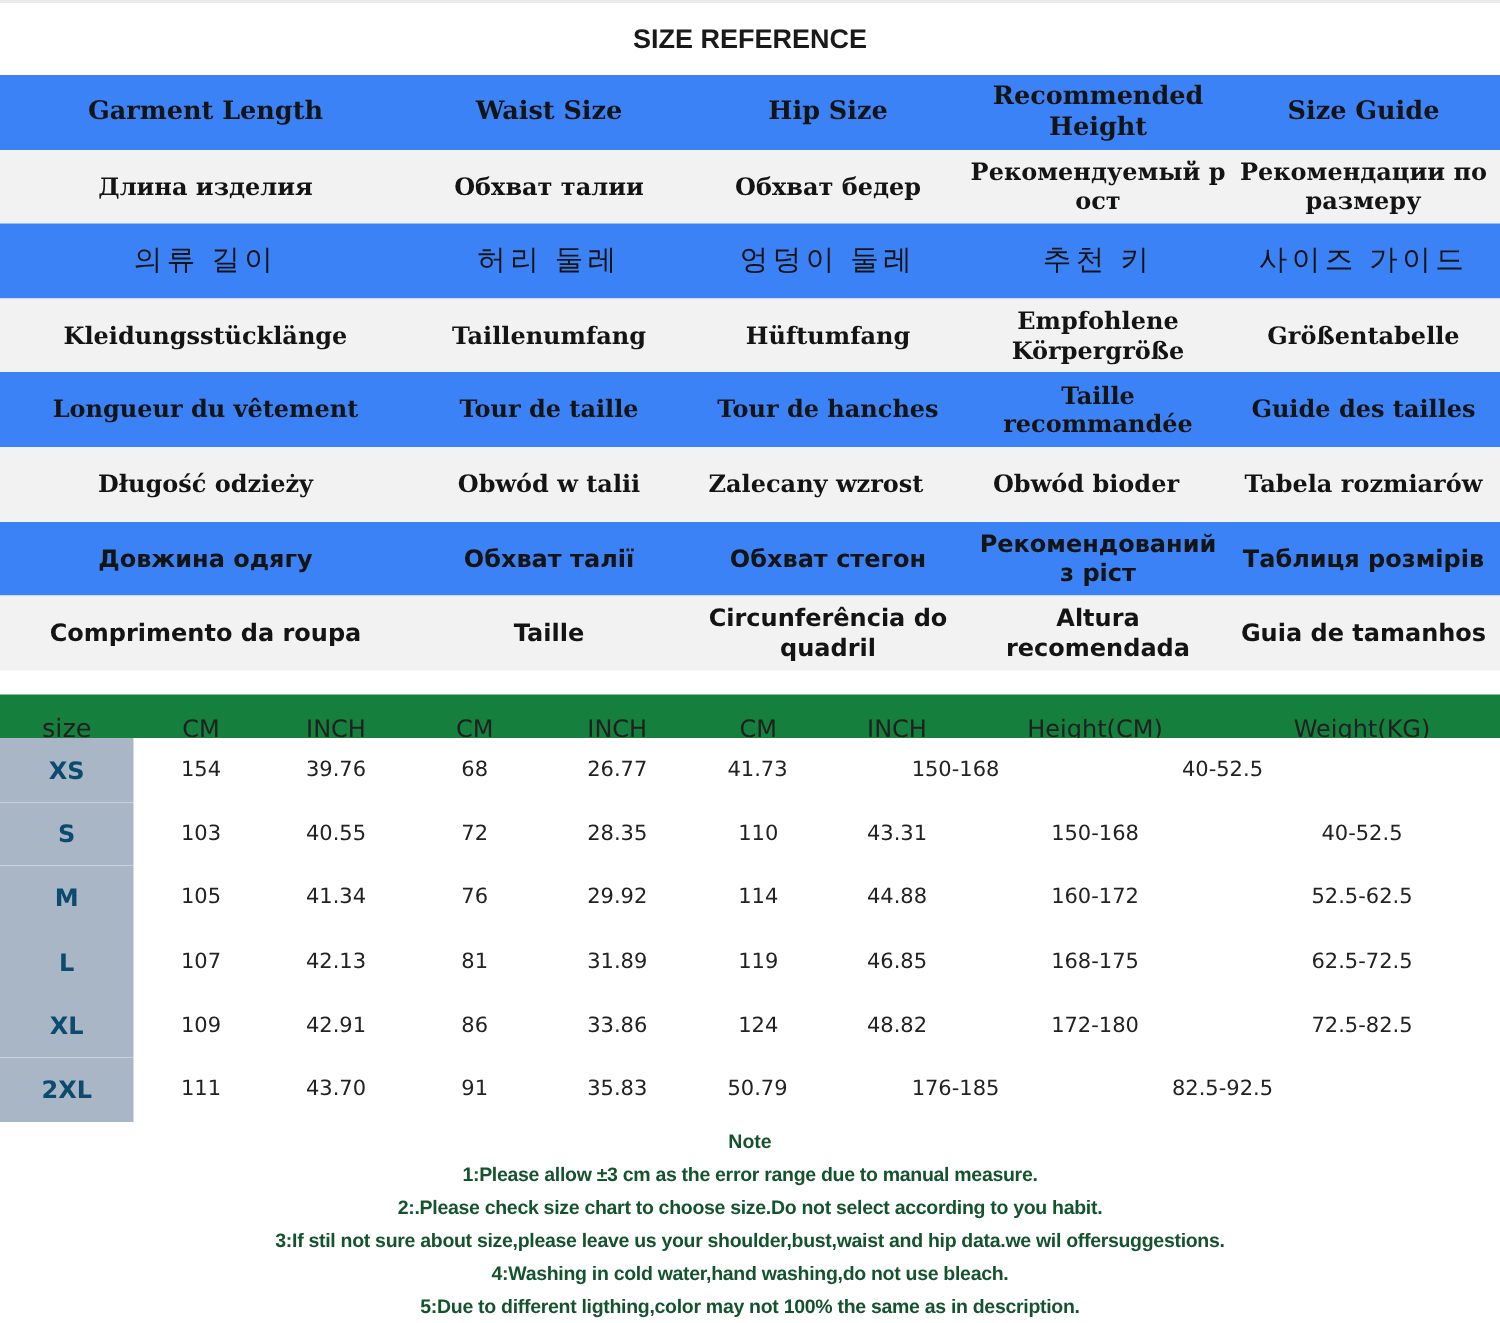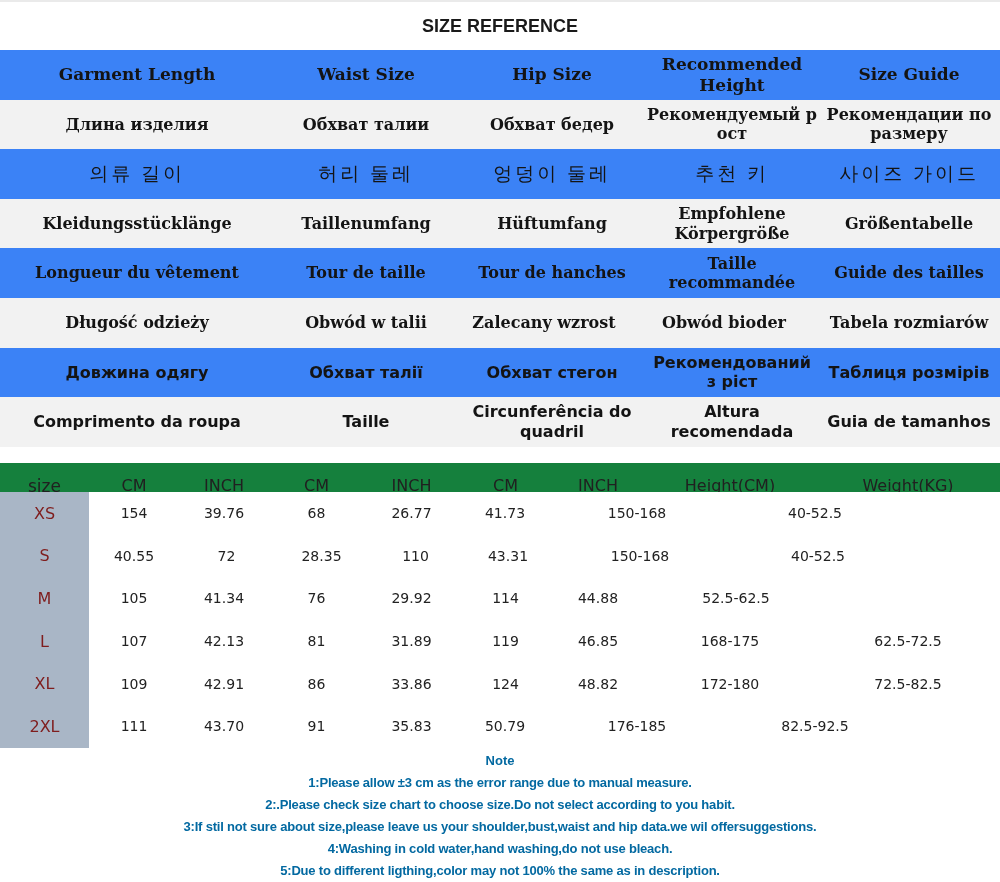--- a/index.html
+++ b/index.html
@@ -41,35 +41,35 @@
   .drow {
     position: absolute; left: 0; width: 1000px; height: 42.6px; display: flex;
     background: #ffffff;
   }
   .dcell {
     display: flex; align-items: center; justify-content: center;
     font-family: "DejaVu Sans", sans-serif; font-size: 14px; color: #222;
   }
   .dhead .dcell { font-size: 16px; color: #202020; }
   .dhead .dcell.size-h { font-size: 17px; }
-  .drow .dcell.size { background: #a9b6c6; font-weight: normal; font-size: 16px; color: #7f1d1d; }
+  .drow .dcell.size { background: #a9b6c6; font-weight: bold; font-size: 16px; color: #0c4a6e; }
   .d0 { width: 89px; }
   .d1 { width: 90px; }
   .d2 { width: 90px; }
   .d3 { width: 95px; }
   .d4 { width: 95px; }
   .d5 { width: 93px; }
   .d6 { width: 92px; }
   .d7 { width: 172px; }
   .d8 { width: 184px; text-align: center; }
 
   .notes {
     position: absolute; left: 0; top: 750px; width: 1000px; height: 132px;
     text-align: center; font-family: "Liberation Sans", sans-serif; font-weight: bold;
-    font-size: 13px; color: #0369a1;
+    font-size: 13px; color: #14532d;
   }
   .notes .note-title { height: 22px; line-height: 22px; font-size: 13px; }
   .notes .note-line { height: 22px; line-height: 22px; letter-spacing: -0.2px; }
 </style>
 </head>
 <body>
 
 <div class="title">SIZE REFERENCE</div>
 
 <div class="trow gray en" style="top:50px">
@@ -154,37 +154,39 @@
   <div class="dcell d2">39.76</div>
   <div class="dcell d3">68</div>
   <div class="dcell d4">26.77</div>
   <div class="dcell d6">41.73</div>
   <div class="dcell d7">150-168</div>
   <div class="dcell d8">40-52.5</div>
 </div>
 
 <div class="drow" style="top:534.6px">
   <div class="dcell d0 size">S</div>
+  <div class="dcell d1">103</div>
   <div class="dcell d2">40.55</div>
   <div class="dcell d3">72</div>
   <div class="dcell d4">28.35</div>
   <div class="dcell d5">110</div>
   <div class="dcell d6">43.31</div>
   <div class="dcell d7">150-168</div>
   <div class="dcell d8">40-52.5</div>
 </div>
 
 <div class="drow" style="top:577.2px">
   <div class="dcell d0 size">M</div>
   <div class="dcell d1">105</div>
   <div class="dcell d2">41.34</div>
   <div class="dcell d3">76</div>
   <div class="dcell d4">29.92</div>
   <div class="dcell d5">114</div>
   <div class="dcell d6">44.88</div>
+  <div class="dcell d7">160-172</div>
   <div class="dcell d8">52.5-62.5</div>
 </div>
 
 <div class="drow" style="top:619.8px">
   <div class="dcell d0 size">L</div>
   <div class="dcell d1">107</div>
   <div class="dcell d2">42.13</div>
   <div class="dcell d3">81</div>
   <div class="dcell d4">31.89</div>
   <div class="dcell d5">119</div>

